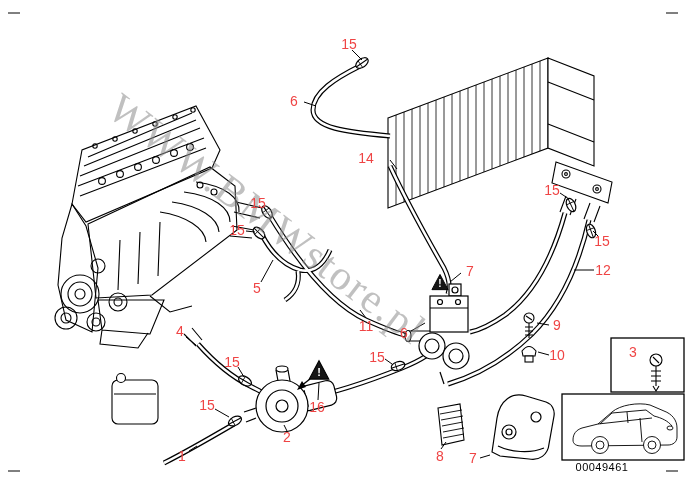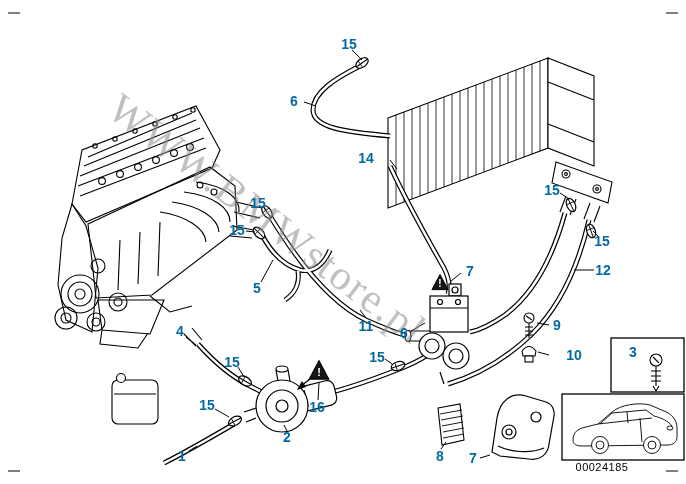--- a/index.html
+++ b/index.html
@@ -3,22 +3,22 @@
 <meta charset="utf-8">
 <style>
   html,body{margin:0;padding:0;background:#ffffff;}
   .stage{position:relative;width:686px;height:484px;background:#ffffff;overflow:hidden;
          font-family:"Liberation Sans",sans-serif;}
   .stage svg{position:absolute;left:0;top:0;}
   svg text{font-family:"Liberation Sans",sans-serif;}
   .watermark{position:absolute;left:128px;top:84px;transform:rotate(37deg);transform-origin:0 0;
              font-family:"Liberation Serif",serif;font-size:42px;letter-spacing:2px;
              color:#8e8e8e;opacity:.55;white-space:nowrap;pointer-events:none;}
-  .callout{position:absolute;transform:translate(-50%,-50%);font-size:14px;font-weight:bold;
-           color:#0369a1;line-height:1;cursor:default;}
+  .callout{position:absolute;transform:translate(-50%,-50%);font-size:14px;font-weight:normal;
+           color:#ef4444;line-height:1;cursor:default;}
   .docnum{position:absolute;left:566px;top:461px;width:72px;text-align:center;
           font-size:11px;letter-spacing:.5px;color:#000;}
 </style>
 </head>
 <body>
 
 <div class="stage">
 
   <svg width="686" height="484" viewBox="0 0 686 484">
     <defs>
@@ -231,27 +231,27 @@
       <div class="callout" style="left: 258px; top: 203px;">15</div>
       <div class="callout" style="left: 237px; top: 230px;">15</div>
       <div class="callout" style="left: 257px; top: 288px;">5</div>
       <div class="callout" style="left: 552px; top: 190px;">15</div>
       <div class="callout" style="left: 602px; top: 241px;">15</div>
       <div class="callout" style="left: 603px; top: 270px; text-align: center;">12</div>
       <div class="callout" style="left: 470px; top: 271px;">7</div>
       <div class="callout" style="left: 366px; top: 326px;">11</div>
       <div class="callout" style="left: 404px; top: 333px;">6</div>
       <div class="callout" style="left: 557px; top: 325px;">9</div>
-      <div class="callout" style="left: 574px; top: 355px;">10</div>
+      <div class="callout" style="left: 557px; top: 355px;">10</div>
       <div class="callout" style="left: 180px; top: 331px;">4</div>
       <div class="callout" style="left: 232px; top: 362px;">15</div>
       <div class="callout" style="left: 377px; top: 357px;">15</div>
       <div class="callout" style="left: 317px; top: 407px;">16</div>
       <div class="callout" style="left: 207px; top: 405px;">15</div>
       <div class="callout" style="left: 287px; top: 437px;">2</div>
       <div class="callout" style="left: 182px; top: 456px;">1</div>
       <div class="callout" style="left: 440px; top: 456px;">8</div>
       <div class="callout" style="left: 473px; top: 458px;">7</div>
       <div class="callout" style="left: 633px; top: 352px;">3</div>
     </div>
 
-  <div class="docnum">00024185</div>
+  <div class="docnum">00049461</div>
 </div>
 
 </body></html>

